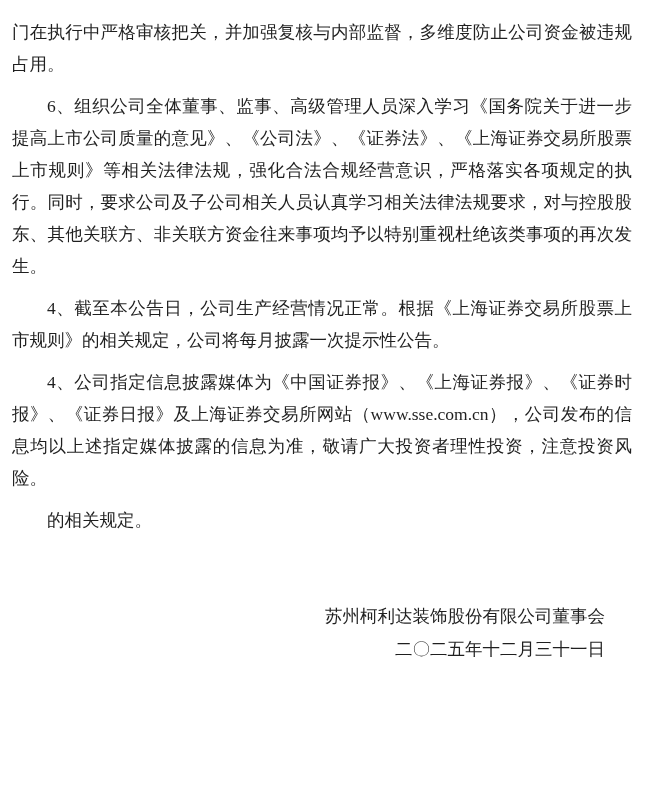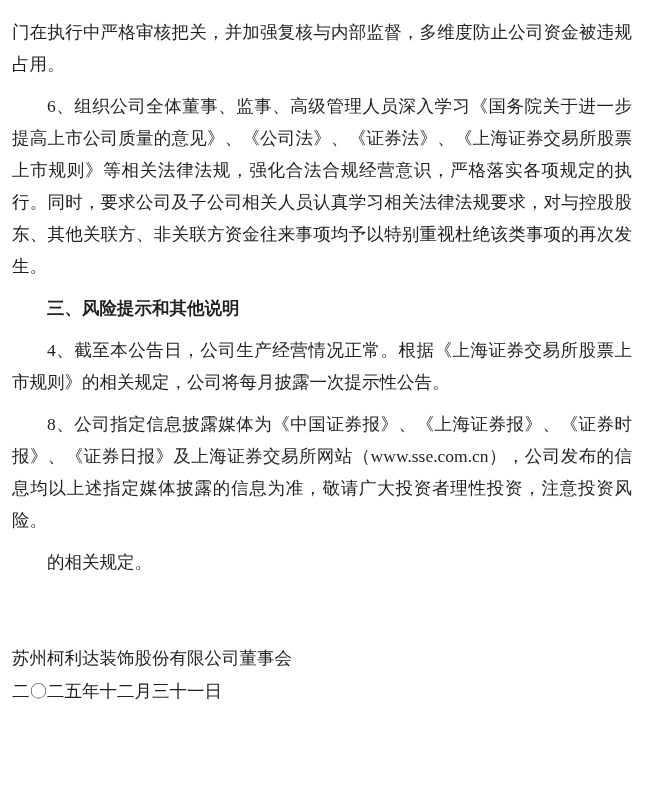--- a/index.html
+++ b/index.html
@@ -40,38 +40,37 @@
     text-align: left;
   }
   .signature-block {
     margin-top: 64px;
     padding-right: 27px;
     text-align: right;
   }
   .signature-block p {
     margin: 0;
     line-height: 33px;
-    text-align: left;
+    text-align: right;
   }
 </style>
 </head>
 <body>
 
 <div class="page">
 
   <p>门在执行中严格审核把关，并加强复核与内部监督，多维度防止公司资金被违规占用。</p>
 
   <p class="indent">6、组织公司全体董事、监事、高级管理人员深入学习《国务院关于进一步提高上市公司质量的意见》、《公司法》、《证券法》、《上海证券交易所股票上市规则》等相关法律法规，强化合法合规经营意识，严格落实各项规定的执行。同时，要求公司及子公司相关人员认真学习相关法律法规要求，对与控股股东、其他关联方、非关联方资金往来事项均予以特别重视杜绝该类事项的再次发生。</p>
 
 
-  <div class="section-heading">三、风险提示和其他说明</div>
 
   <p class="indent">4、截至本公告日，公司生产经营情况正常。根据《上海证券交易所股票上市规则》的相关规定，公司将每月披露一次提示性公告。</p>
 
-  <p class="indent">8、公司指定信息披露媒体为《中国证券报》、《上海证券报》、《证券时报》、《证券日报》及上海证券交易所网站（www.sse.com.cn），公司发布的信息均以上述指定媒体披露的信息为准，敬请广大投资者理性投资，注意投资风险。</p>
+  <p class="indent">4、公司指定信息披露媒体为《中国证券报》、《上海证券报》、《证券时报》、《证券日报》及上海证券交易所网站（www.sse.com.cn），公司发布的信息均以上述指定媒体披露的信息为准，敬请广大投资者理性投资，注意投资风险。</p>
 
   <p class="indent closing">的相关规定。</p>
 
   <div class="signature-block">
     <p>苏州柯利达装饰股份有限公司董事会</p>
     <p>二〇二五年十二月三十一日</p>
   </div>
 
 </div>
 

